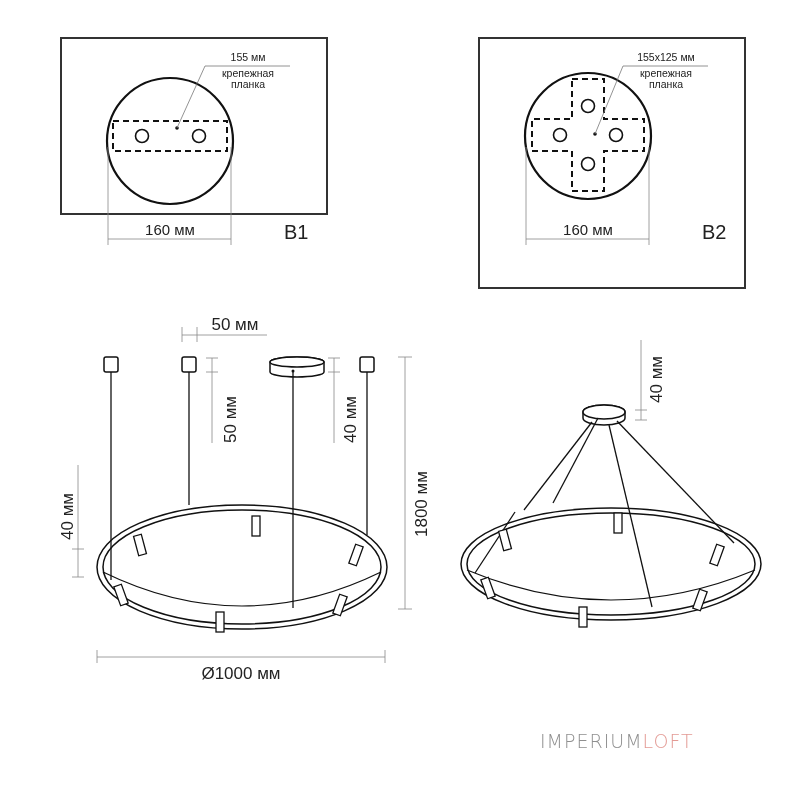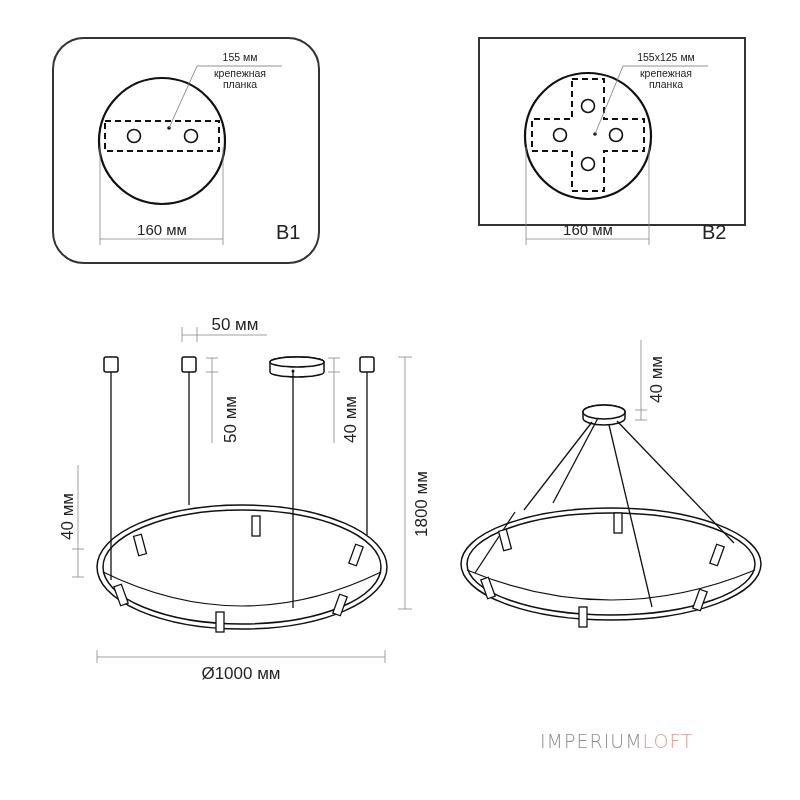--- a/index.html
+++ b/index.html
@@ -3,22 +3,22 @@
 <meta charset="utf-8">
 <style>
   html, body { margin: 0; padding: 0; }
   body {
     width: 800px; height: 800px; background: #ffffff; position: relative; overflow: hidden;
     font-family: "Liberation Sans", "DejaVu Sans", sans-serif; color: #1a1a1a;
   }
   .panel {
     position: absolute; border: 2px solid #333; background: #fff; box-sizing: border-box;
   }
-  #panel-b1 { left: 52px; top: 37px; width: 268px; height: 227px; border-radius: 32px; }
-  #panel-b2 { left: 478px; top: 37px; width: 268px; height: 189px; }
+  #panel-b1 { left: 60px; top: 37px; width: 268px; height: 178px; }
+  #panel-b2 { left: 478px; top: 37px; width: 268px; height: 252px; }
   svg.layer { position: absolute; left: 0; top: 0; }
   .txt { font-family: "Liberation Sans", "DejaVu Sans", sans-serif; fill: #222; }
   .logo {
     position: absolute; left: 540px; top: 730px; font-size: 19px; letter-spacing: 1px;
     font-family: "DejaVu Sans", "Liberation Sans", sans-serif; font-weight: 300;
   }
   .logo .a { color: #8f8f8f; }
   .logo .b { color: #e39a94; }
 </style>
 </head>

